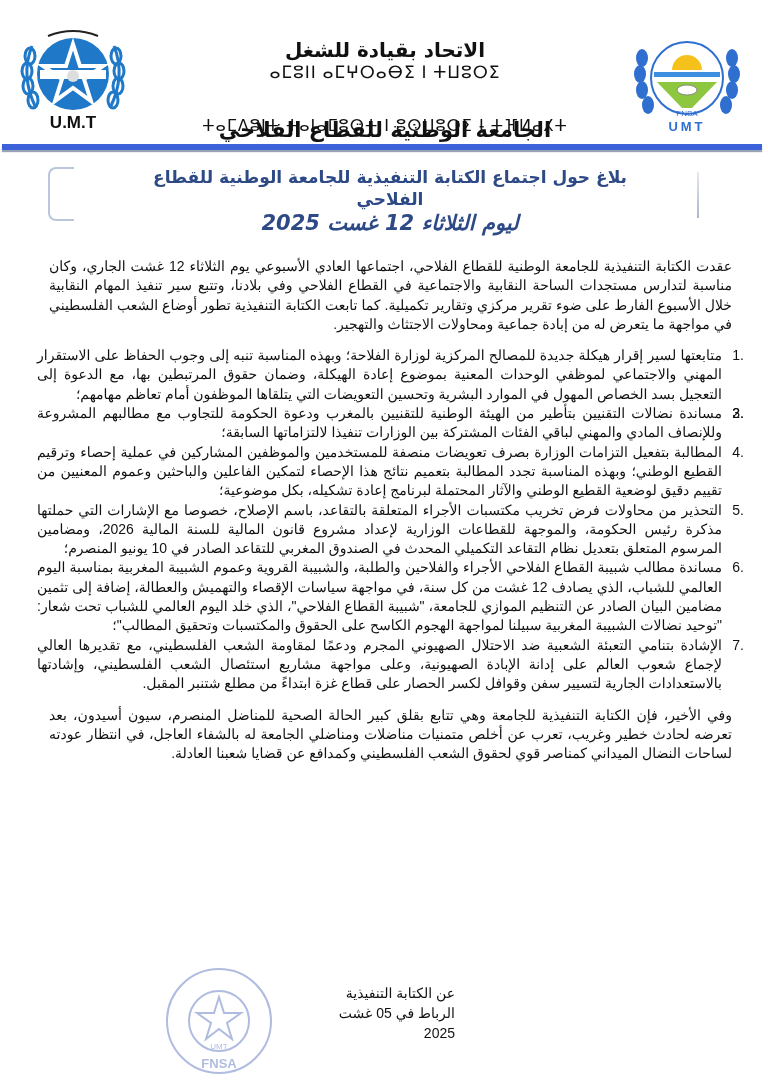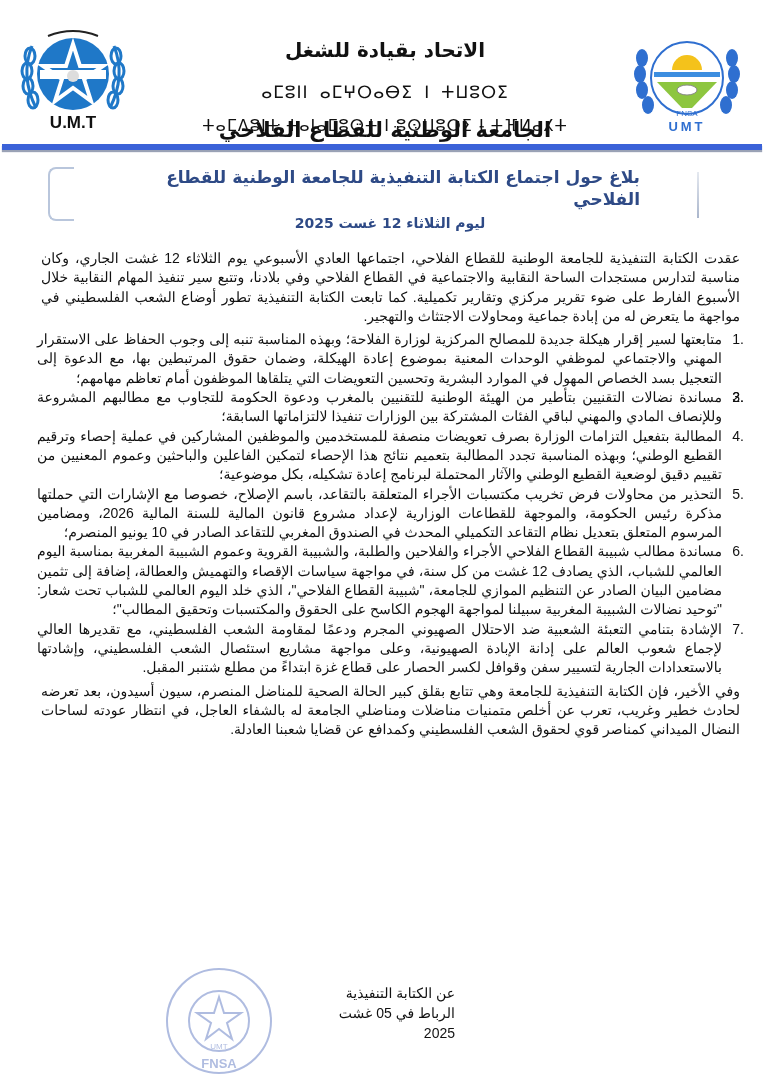--- a/index.html
+++ b/index.html
@@ -3,36 +3,36 @@
 <meta charset="utf-8">
 <style>
   html, body { margin: 0; padding: 0; background: #ffffff; }
   body { width: 768px; height: 1085px; position: relative; overflow: hidden;
          font-family: "DejaVu Sans", sans-serif; color: #111; }
   .header { position: absolute; left: 0; top: 0; width: 768px; height: 145px; }
   .logo-left { position: absolute; left: 18px; top: 26px; width: 110px; height: 108px; }
   .logo-right { position: absolute; left: 632px; top: 28px; width: 110px; height: 106px; }
   .org { position: absolute; left: 170px; width: 430px; text-align: center; direction: rtl; }
   .org-ar1 { top: 38px; font-size: 20px; font-weight: bold; font-family: "DejaVu Sans", sans-serif; }
-  .org-tf1 { top: 82px; font-size: 17px; font-family: Liberation Mono, monospace; letter-spacing: 1px; direction: ltr; }
+  .org-tf1 { top: 62px; font-size: 17px; font-family: Liberation Sans, sans-serif; letter-spacing: 1px; direction: ltr; }
   .org-ar2 { top: 86px; font-size: 21px; font-weight: bold; margin-top: 32px; }
   .org-tf2 { top: 116px; font-size: 16px; direction: ltr; letter-spacing: 1px; }
   .sep { position: absolute; left: 2px; top: 144px; width: 760px; height: 6px; background: #3b62d8;
          box-shadow: 0 2px 1px #9aa2b5; }
   .title-box { position: absolute; left: 48px; top: 167px; width: 550px; height: 50px; }
   .bracket { position: absolute; top: 0; width: 24px; height: 50px; border: 2px solid #b9c6dc; }
   .bracket.l { left: 0; border-right: none; border-radius: 8px 0 0 8px; }
   .title { position: absolute; left: 140px; top: 166px; width: 500px; text-align: center; direction: rtl;
            color: #2e4a86; font-weight: bold; }
-  .title .t1 { font-size: 17px; line-height: 22px; text-align: right; }
-  .title .t2 { font-size: 14px; line-height: 26px; }
+  .title .t1 { font-size: 17px; line-height: 22px; }
+  .title .t2 { font-size: 21px; line-height: 26px; font-style: italic; }
   .vline { position: absolute; left: 697px; top: 172px; width: 2px; height: 46px; background: linear-gradient(#e5e9f0, #aab6cc); }
   .body { position: absolute; left: 37px; top: 245px; width: 707px; direction: rtl; text-align: justify;
           font-family: "Liberation Sans", sans-serif; font-size: 14px; line-height: 19.3px; color: #111; }
-  .body p { margin: 4px; }
+  .body p { margin: 12px; }
   .body ol { margin: 0; padding: 0 0 0 0; list-style: none; }
   .body li { position: relative; padding-right: 22px; padding-left: 0; }
   .body li .num { position: absolute; right: 0; top: 0; direction: ltr; }
   .sign { position: absolute; left: 305px; top: 983px; width: 150px; text-align: right; direction: rtl;
           font-family: "Liberation Sans", sans-serif; font-size: 14px; line-height: 20px; }
   .stamp { position: absolute; left: 160px; top: 965px; width: 118px; height: 112px; opacity: 0.55; }
 </style>
 </head>
 <body>
 

